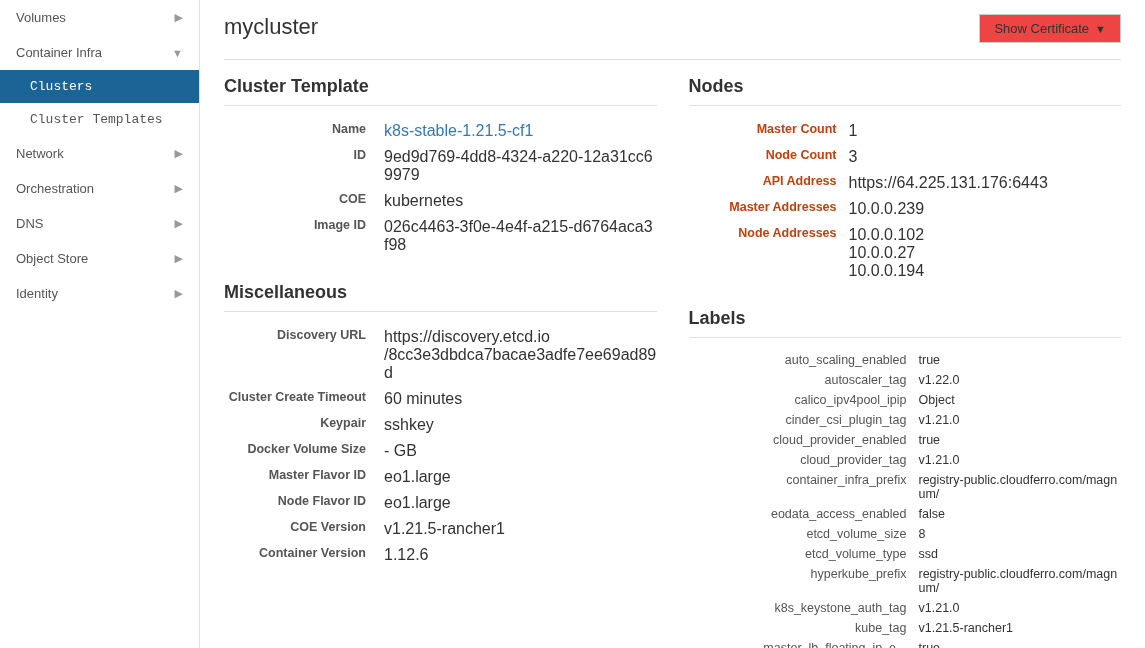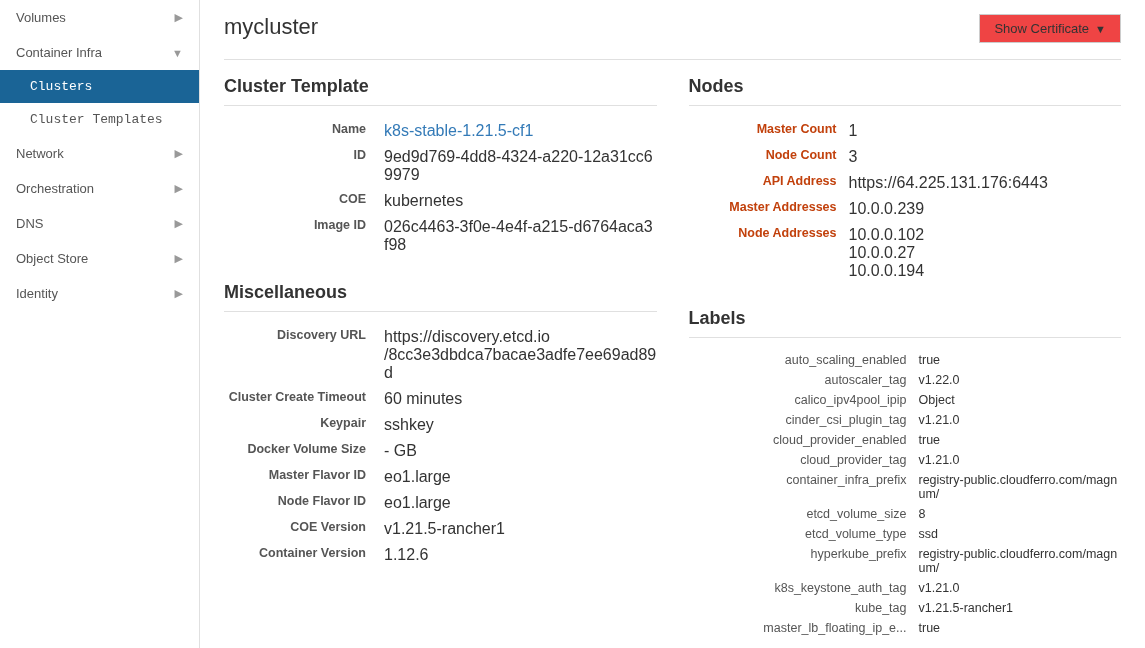--- a/index.html
+++ b/index.html
@@ -218,20 +218,24 @@
               </div>
               <div class="label-row">
                 <span class="label-key">cloud_provider_tag</span>
                 <span class="label-val">v1.21.0</span>
               </div>
               <div class="label-row">
                 <span class="label-key">container_infra_prefix</span>
                 <span class="label-val">registry-public.cloudferro.com/magnum/</span>
               </div>
               <div class="label-row">
+                <span class="label-key">eodata_access_enabled</span>
+                <span class="label-val">false</span>
+              </div>
+              <div class="label-row">
                 <span class="label-key">etcd_volume_size</span>
                 <span class="label-val">8</span>
               </div>
               <div class="label-row">
                 <span class="label-key">etcd_volume_type</span>
                 <span class="label-val">ssd</span>
               </div>
               <div class="label-row">
                 <span class="label-key">hyperkube_prefix</span>
                 <span class="label-val">registry-public.cloudferro.com/magnum/</span>

